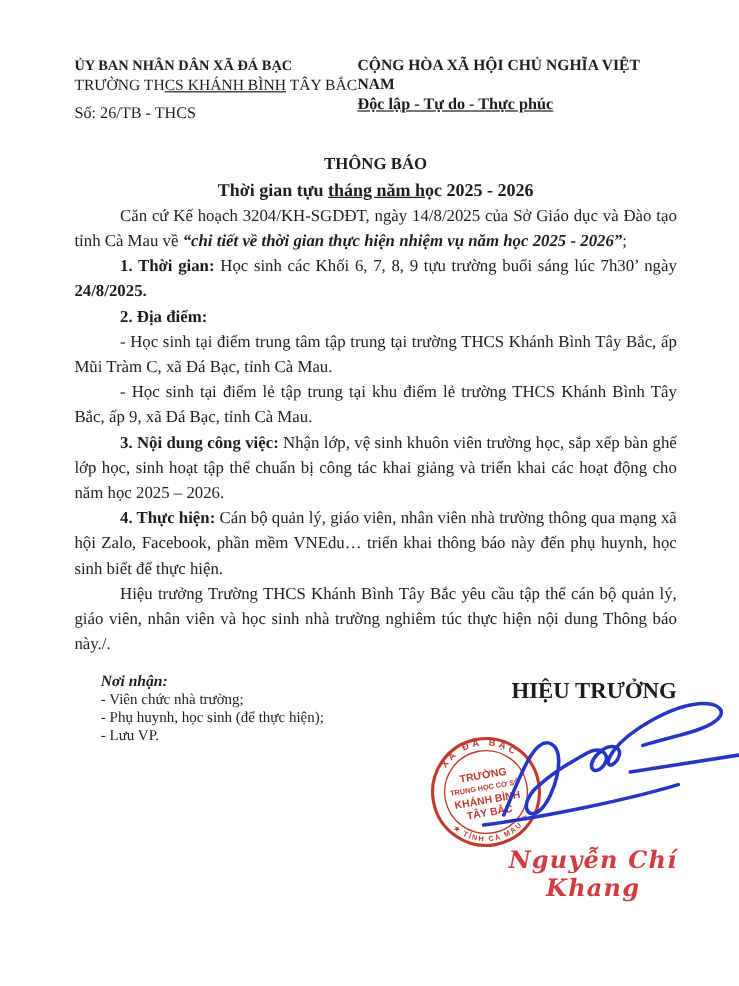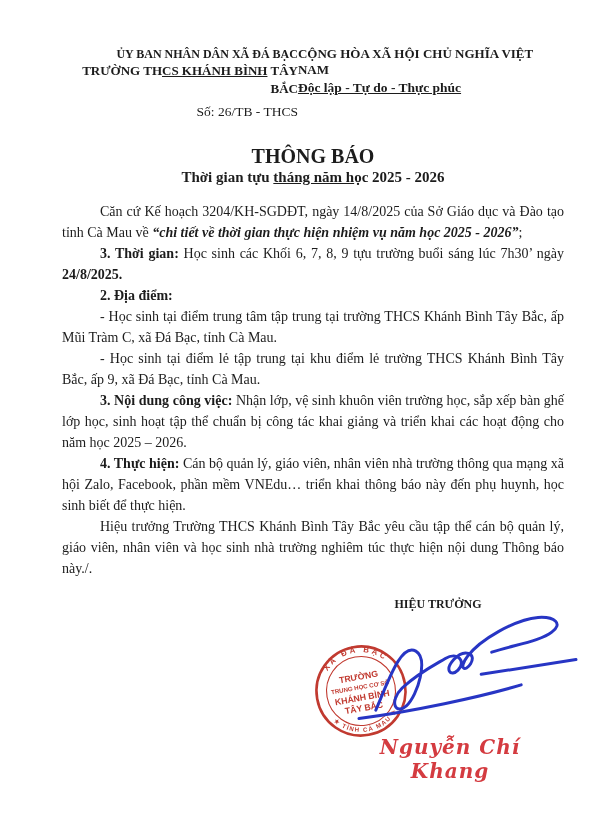--- a/index.html
+++ b/index.html
@@ -3,46 +3,46 @@
 <meta charset="utf-8">
 <style>
   html,body { margin:0; padding:0; background:#ffffff; }
   .page {
     position:relative; width:616px; height:822px; box-sizing:border-box;
     padding:46px 52px 0 62px; background:#ffffff; overflow:hidden;
     font-family:"Liberation Serif", serif; color:#1c1c1c;
   }
   
   .hdr { display:flex; }
-  .hdr-left  { width:47%; text-align:right; }
+  .hdr-left  { width:47%; text-align:left; }
   .hdr-right { width:53%; }
   .org1 { font-size:12px; font-weight:bold; line-height:16px; }
-  .org2 { font-size:13px; font-weight:bold; line-height:18px; }
+  .org2 { font-size:13px; font-weight:normal; line-height:18px; }
   .doc-no { font-size:13.5px; line-height:20px; margin-top:4px; }
   .nat1 { font-size:13px; font-weight:bold; line-height:16px; }
   .nat2 { font-size:13.5px; font-weight:bold; line-height:18px; text-decoration:underline; display:inline-block; }
   .dateline { font-size:13px; font-weight:bold; font-style:italic; line-height:20px; margin-top:8px; }
   .u { text-decoration:underline; }
   
   .title { text-align:center; margin-top:24px; }
-  .title-main { font-size:20px; font-weight:bold; line-height:20px; }
+  .title-main { font-size:14px; font-weight:bold; line-height:20px; }
   .title-sub  { font-size:15px;   font-weight:bold; line-height:22px; }
   
-  .body { margin-top:13px; font-size:14px; line-height:21px; text-align:justify; }
+  .body { font-size:14px; line-height:21px; text-align:justify; }
   .body p { margin:0; text-indent:38px; }
   .lbl { font-weight:bold; }
   .bq  { font-weight:bold; font-style:italic; }
   
   .foot { margin-top:12px; display:flex; }
   .recips { padding-left:22px; width:250px; }
   .recips-label { font-size:13px; font-weight:bold; font-style:italic; line-height:16px; }
   .recip { font-size:12.5px; line-height:15px; }
   .sign-block { position:relative; width:310px; height:176px; margin-left:auto; }
   .signer-title { position:absolute; top:6px; left:0; right:0; padding-left:58px;
-                  text-align:center; font-size:12px; font-weight:bold; }
+                  text-align:right; font-size:19px; font-weight:bold; }
   .stamp-wrap { position:absolute; left:59px; top:52px; width:96px; height:96px;
                 transform:rotate(-10deg); }
   .sig-wrap { position:absolute; left:100px; top:18px; width:228px; height:118px; }
   .signer-name { position:absolute; left:90px; top:144px; width:212px; text-align:center;
                  font-family:"DejaVu Serif", serif; font-style:italic; font-weight:bold;
                  font-size:20px; letter-spacing:1px; color:#d43b40; }
   .stamp-text { font-family:"Liberation Sans", sans-serif; font-weight:bold; }
 </style>
 </head>
 <body>
@@ -61,30 +61,36 @@
     </div>
   </div>
 
   <div class="title">
     <div class="title-main">THÔNG BÁO</div>
     <div class="title-sub"><span>Thời gian tựu </span><span class="u">tháng năm h</span><span>ọc 2025 - 2026</span></div>
   </div>
 
   <div class="body">
     <p><span>Căn cứ Kế hoạch 3204/KH-SGDĐT, ngày 14/8/2025 của Sở Giáo dục và Đào tạo tỉnh Cà Mau về </span><span class="bq">“chi tiết về thời gian thực hiện nhiệm vụ năm học 2025 - 2026”</span><span>;</span></p>
-    <p><span class="lbl">3. Thời gian:</span><span> Học sinh các Khối 6, 7, 8, 9 tựu trường buổi sáng lúc 7h30’ ngày </span><span class="lbl">24/8/2025.</span></p>
+    <p><span class="lbl">1. Thời gian:</span><span> Học sinh các Khối 6, 7, 8, 9 tựu trường buổi sáng lúc 7h30’ ngày </span><span class="lbl">24/8/2025.</span></p>
     <p><span class="lbl">2. Địa điểm:</span></p>
     <p>- Học sinh tại điểm trung tâm tập trung tại trường THCS Khánh Bình Tây Bắc, ấp Mũi Tràm C, xã Đá Bạc, tỉnh Cà Mau.</p>
     <p>- Học sinh tại điểm lẻ tập trung tại khu điểm lẻ trường THCS Khánh Bình Tây Bắc, ấp 9, xã Đá Bạc, tỉnh Cà Mau.</p>
     <p><span class="lbl">3. Nội dung công việc:</span><span> Nhận lớp, vệ sinh khuôn viên trường học, sắp xếp bàn ghế lớp học, sinh hoạt tập thể chuẩn bị công tác khai giảng và triển khai các hoạt động cho năm học 2025 – 2026.</span></p>
     <p><span class="lbl">4. Thực hiện:</span><span> Cán bộ quản lý, giáo viên, nhân viên nhà trường thông qua mạng xã hội Zalo, Facebook, phần mềm VNEdu… triển khai thông báo này đến phụ huynh, học sinh biết để thực hiện.</span></p>
     <p>Hiệu trưởng Trường THCS Khánh Bình Tây Bắc yêu cầu tập thể cán bộ quản lý, giáo viên, nhân viên và học sinh nhà trường nghiêm túc thực hiện nội dung Thông báo này./.</p>
   </div>
 
   <div class="foot">
+    <div class="recips">
+      <div class="recips-label">Nơi nhận:</div>
+      <div class="recip">- Viên chức nhà trường;</div>
+      <div class="recip">- Phụ huynh, học sinh (để thực hiện);</div>
+      <div class="recip">- Lưu VP.</div>
+    </div>
 
     <div class="sign-block">
       <div class="signer-title">HIỆU TRƯỞNG</div>
 
       <div class="stamp-wrap">
         <svg width="96" height="96" viewBox="0 0 110 110">
           <defs>
             <path id="arcTop" d="M 10.5 55 A 44.5 44.5 0 0 1 99.5 55"></path>
             <path id="arcBot" d="M 8 55 A 47 47 0 0 0 102 55"></path>
           </defs>

